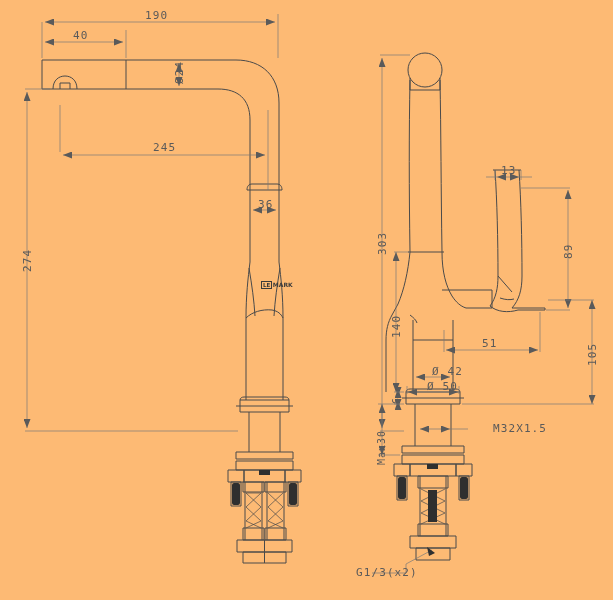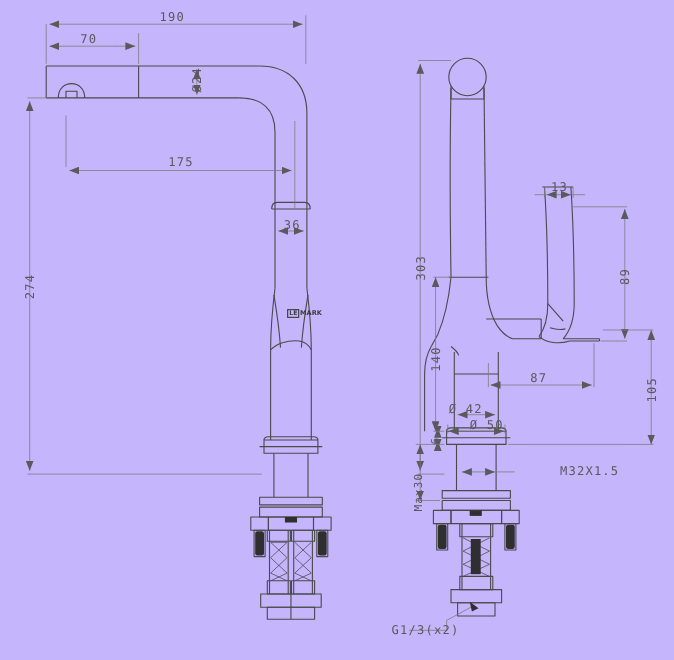--- a/index.html
+++ b/index.html
@@ -5,21 +5,21 @@
 <style>
   html,body{margin:0;padding:0;background:#ffffff;}
   body{
     font-family:"DejaVu Sans Mono","Liberation Mono",monospace;
     color:#4a4a4a;
   }
   #sheet{
     position:relative;
     width:613px;
     height:600px;
-    background:#c4b5fd;
+    background:#fdba74;
     overflow:hidden;
   }
   #sheet svg{display:block;position:absolute;top:0;left:0;}
   .dimtxt{
     position:absolute;
     font-family:"DejaVu Sans Mono","Liberation Mono",monospace;
     font-size:11px;
     letter-spacing:1.1px;
     color:#5a5a5a;
     white-space:nowrap;
@@ -288,52 +288,52 @@
       <path d="M450,429 L468,429"></path>
 
       <path d="M406,564 L432,550"></path>
       <path d="M372,573 L406,573 L406,564"></path>
       <path d="M427,547 L435,553 L429,556 Z" fill="#2f2f2f" stroke="none"></path>
     </g>
   </svg>
 
   <div class="dimtxt" style="left:145px;top:10px;">190</div>
 
-  <div class="dimtxt" style="left:73px;top:30px;">70</div>
+  <div class="dimtxt" style="left:73px;top:30px;">40</div>
 
   <div class="dimtxt rot" style="left:174px;top:84px;">Ø24</div>
 
-  <div class="dimtxt" style="left:153px;top:142px;">175</div>
+  <div class="dimtxt" style="left:153px;top:142px;">245</div>
 
   <div class="dimtxt" style="left:258px;top:199px;text-align:right;">36</div>
 
   <div class="dimtxt rot" style="left:22px;top:272px;">274</div>
 
   <div class="logo" style="left:261px;top:281px;">
     <span class="le">LE</span>
     <span class="mark">MARK</span>
   </div>
 
   <div class="dimtxt rot" style="left:377px;top:255px;">303</div>
 
   <div class="dimtxt" style="left:501px;top:165px;">13</div>
 
   <div class="dimtxt rot" style="left:563px;top:259px;">89</div>
 
   <div class="dimtxt rot" style="left:391px;top:338px;">140</div>
 
-  <div class="dimtxt" style="left:482px;top:338px;">87</div>
+  <div class="dimtxt" style="left:482px;top:338px;">51</div>
 
   <div class="dimtxt rot" style="left:587px;top:366px;">105</div>
 
-  <div class="dimtxt" style="left:408px;top:366px;">Ø 42</div>
+  <div class="dimtxt" style="left:432px;top:366px;">Ø 42</div>
 
   <div class="dimtxt" style="left:427px;top:381px;">Ø 50</div>
 
   <div class="dimtxt rot small" style="left:392px;top:404px;">6</div>
 
   <div class="dimtxt rot small" style="left:377px;top:465px;">Max30</div>
 
-  <div class="dimtxt" style="left:470px;top:423px;padding-left:39px;">M32X1.5</div>
+  <div class="dimtxt" style="left:454px;top:423px;padding-left:39px;">M32X1.5</div>
 
   <div class="dimtxt" style="left:356px;top:567px;">G1/3(x2)</div>
 
 </div>
 
 </body></html>

